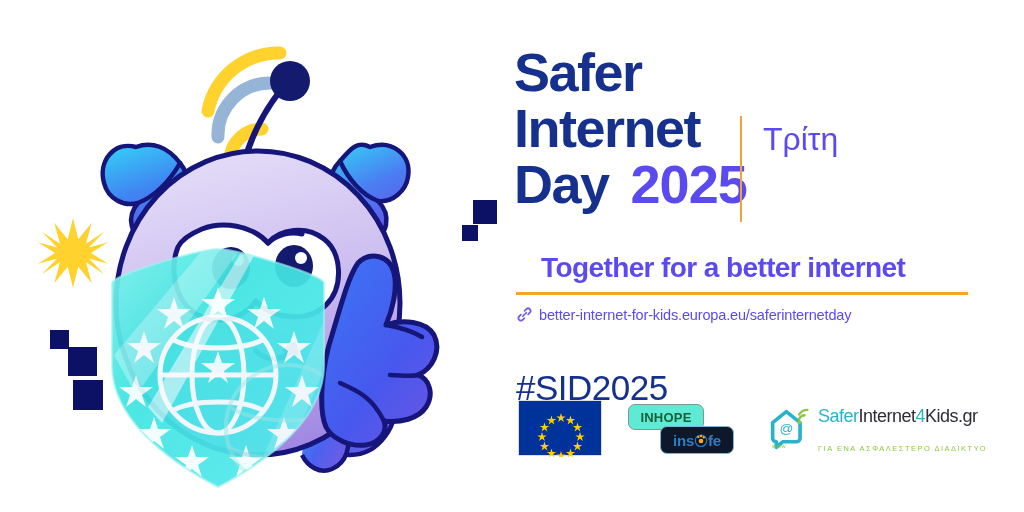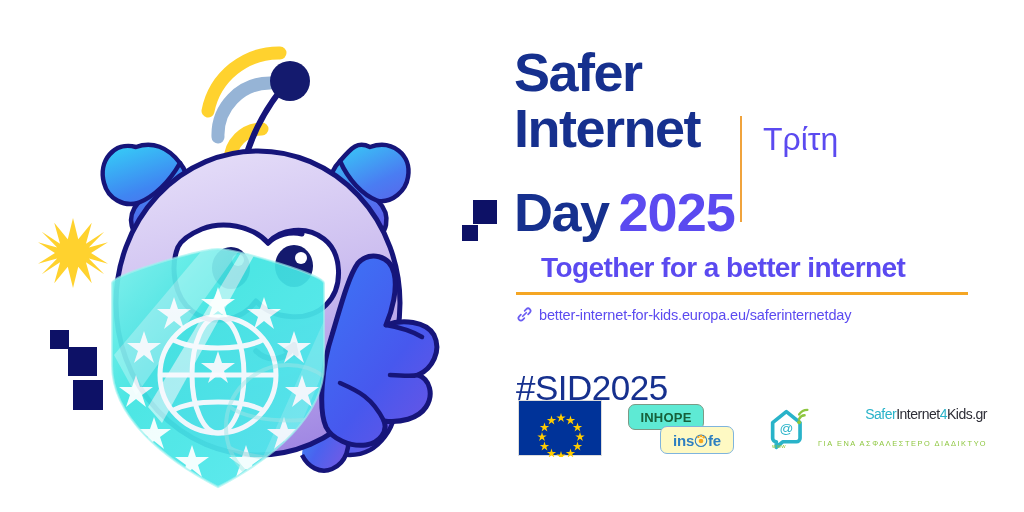--- a/index.html
+++ b/index.html
@@ -23,21 +23,21 @@
   #mascot{position:absolute;left:40px;top:35px;width:470px;height:460px;}
 
   
   #content{position:absolute;left:512px;top:0;width:512px;height:512px;}
 
   #title-block{position:absolute;left:2px;top:44px;width:510px;}
   .title-line{
     font-weight:bold;color:#16308e;letter-spacing:-1.5px;
     font-size:54px;line-height:56px;margin:0;white-space:nowrap;
   }
-  #title-row3{display:flex;align-items:flex-end;gap:0px;margin-top:28px;}
+  #title-row3{display:flex;align-items:flex-end;gap:12px;}
   #year{
     font-weight:bold;color:#5b4af0;font-size:54px;line-height:56px;
     letter-spacing:-1px;margin-left:10px;
   }
 
   #date-block{
     position:absolute;left:228px;top:116px;
     padding-left:21px;border-left:2px solid #f0a33c;
     height:106px;display:flex;flex-direction:row;justify-content:center;
   }
@@ -69,32 +69,32 @@
 
   #inhope-insafe{position:relative;width:108px;height:56px;margin-left:26px;}
   #inhope-box{
     position:absolute;left:0;top:4px;width:74px;height:24px;
     border:1.4px solid #7c9a86;border-radius:7px;background:#5eead4;
     display:flex;align-items:center;justify-content:center;z-index:2;
   }
   #inhope-text{font-size:13px;font-weight:bold;color:#16603a;letter-spacing:0.2px;}
   #insafe-box{
     position:absolute;left:32px;top:26px;width:72px;height:26px;
-    border:1.4px solid #7fb4dd;border-radius:7px;background:#fef9c3;
+    border:1.4px solid #7fb4dd;border-radius:7px;background:#0f172a;
     display:flex;align-items:center;justify-content:center;z-index:3;
   }
   .insafe-t{font-size:15px;font-weight:bold;color:#2e7fc1;letter-spacing:-0.2px;}
   #insafe-at{
     display:inline-block;width:14px;height:14px;position:relative;margin:0 0px;
   }
 
   #sik{position:relative;margin-left:32px;width:222px;height:56px;}
   #sik-icon{position:absolute;left:0;top:8px;width:44px;height:42px;}
   #sik-text{position:absolute;left:50px;top:6px;}
-  #sik-name{font-size:14px;letter-spacing:-0.5px;white-space:nowrap;text-align:right;}
+  #sik-name{font-size:18px;letter-spacing:-0.5px;white-space:nowrap;}
   .sik-teal{color:#29b3c9;}
   .sik-dark{color:#2d2d36;}
   #sik-tag{font-size:7.4px;color:#8dc63f;letter-spacing:1.55px;white-space:nowrap;margin-top:17px;}
 </style>
 </head>
 <body>
 
 <div id="banner">
 
   <svg id="starburst" viewBox="0 0 100 100">

